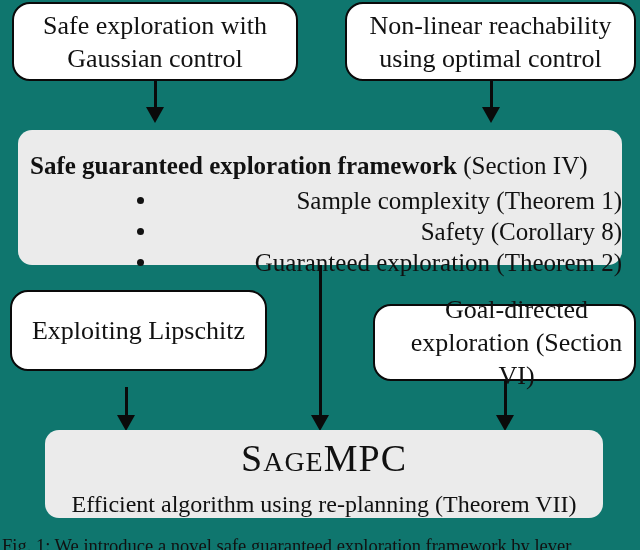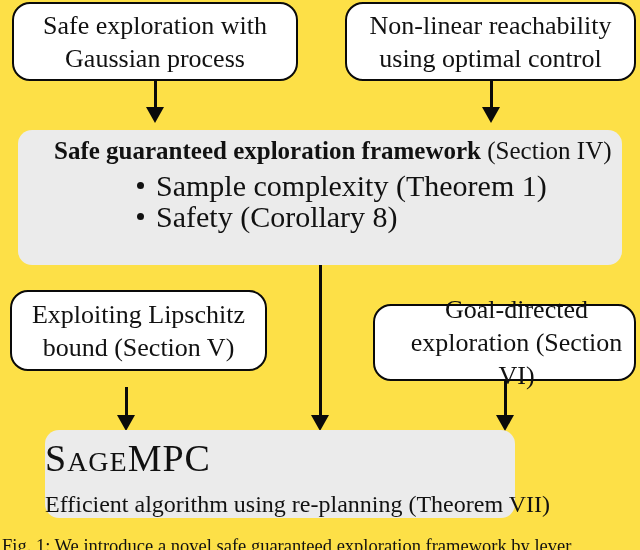--- a/index.html
+++ b/index.html
@@ -1,21 +1,21 @@
 <!DOCTYPE html>
 <html><head>
 <meta charset="utf-8">
 <style>
   html, body { margin: 0; padding: 0; }
   body { font-family: "Liberation Serif", serif; background: #ffffff; }
   #canvas {
     position: relative;
     width: 640px;
     height: 550px;
-    background: #fde047;
+    background: #0f766e;
     overflow: hidden;
     color: #111111;
   }
   
   .node {
     position: absolute;
     box-sizing: border-box;
     background: #ffffff;
     border: 2.5px solid #0a0a0a;
     border-radius: 18px;
@@ -33,37 +33,37 @@
   #box-goal-directed      { left: 373px; top: 304px; width: 263px; height: 77px; padding-left: 24px; }
 
   
   .panel {
     position: absolute;
     box-sizing: border-box;
     background: #ebebeb;
     border-radius: 14px;
   }
   #panel-framework { left: 18px; top: 130px; width: 604px; height: 135px; }
-  #panel-sagempc   { left: 45px; top: 430px; width: 470px; height: 88px; text-align: left; }
+  #panel-sagempc   { left: 45px; top: 430px; width: 558px; height: 88px; text-align: center; }
 
   #panel-framework .header {
-    padding: 5px 0 0 12px;
+    padding: 20px 0 0 12px;
     font-size: 25px;
     line-height: 32px;
     white-space: nowrap;
-    margin-left: 24px;
   }
   #panel-framework .header b { font-weight: bold; }
   .bullets { margin: 3px 0 0 119px; }
   .bullet-row {
     position: relative;
     padding-left: 19px;
-    font-size: 30px;
+    font-size: 25px;
     line-height: 31px;
     white-space: nowrap;
+    text-align: right;
   }
   .bullet-dot {
     position: absolute;
     left: 0; top: 12px;
     width: 7px; height: 7px;
     border-radius: 50%;
     background: #111111;
   }
 
   
@@ -115,21 +115,21 @@
     color: #111111;
   }
 </style>
 </head>
 <body>
 
 <div id="canvas">
 
   <div class="node" id="box-safe-exploration">
     <div>Safe exploration with</div>
-    <div>Gaussian process</div>
+    <div>Gaussian control</div>
   </div>
 
   <div class="node" id="box-nonlinear">
     <div>Non-linear reachability</div>
     <div>using optimal control</div>
   </div>
 
   <div class="arrow" id="arrow-left-top">
     <div class="stem"></div>
     <div class="head"></div>
@@ -145,31 +145,34 @@
     </div>
     <div class="bullets">
       <div class="bullet-row">
         <span class="bullet-dot"></span>
         <span>Sample complexity (Theorem 1)</span>
       </div>
       <div class="bullet-row">
         <span class="bullet-dot"></span>
         <span>Safety (Corollary 8)</span>
       </div>
+      <div class="bullet-row">
+        <span class="bullet-dot"></span>
+        <span>Guaranteed exploration (Theorem 2)</span>
+      </div>
     </div>
   </div>
 
   <div class="arrow" id="arrow-center">
     <div class="stem"></div>
     <div class="head"></div>
   </div>
 
   <div class="node" id="box-lipschitz">
     <div>Exploiting Lipschitz</div>
-    <div>bound (Section V)</div>
   </div>
 
   <div class="node" id="box-goal-directed">
     <div>Goal-directed</div>
     <div>exploration (Section VI)</div>
   </div>
 
   <div class="arrow" id="arrow-left-bottom">
     <div class="stem"></div>
     <div class="head"></div>

